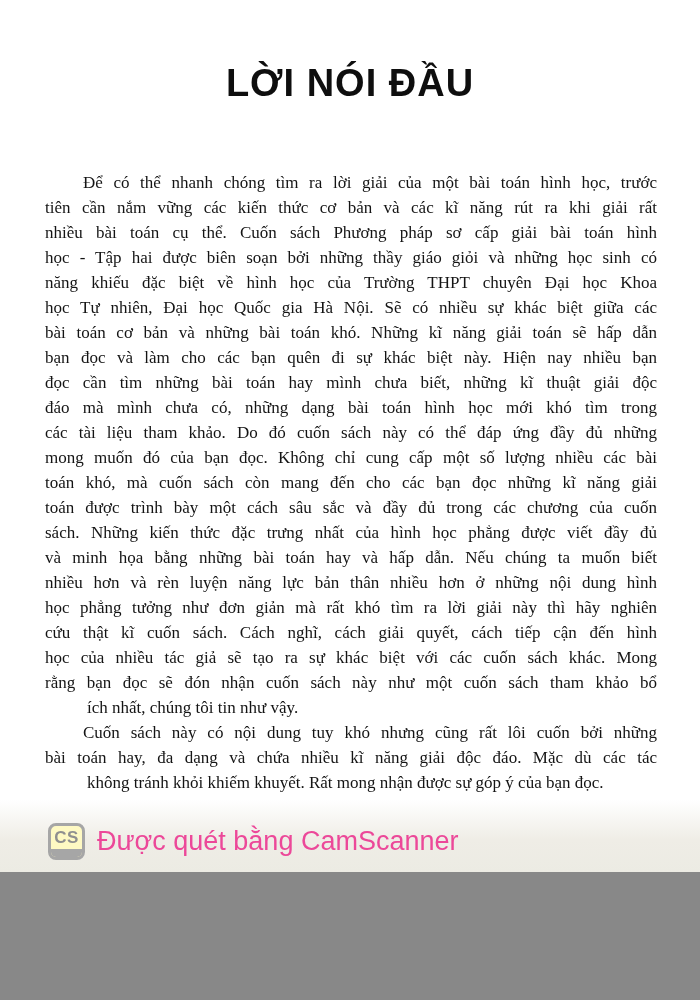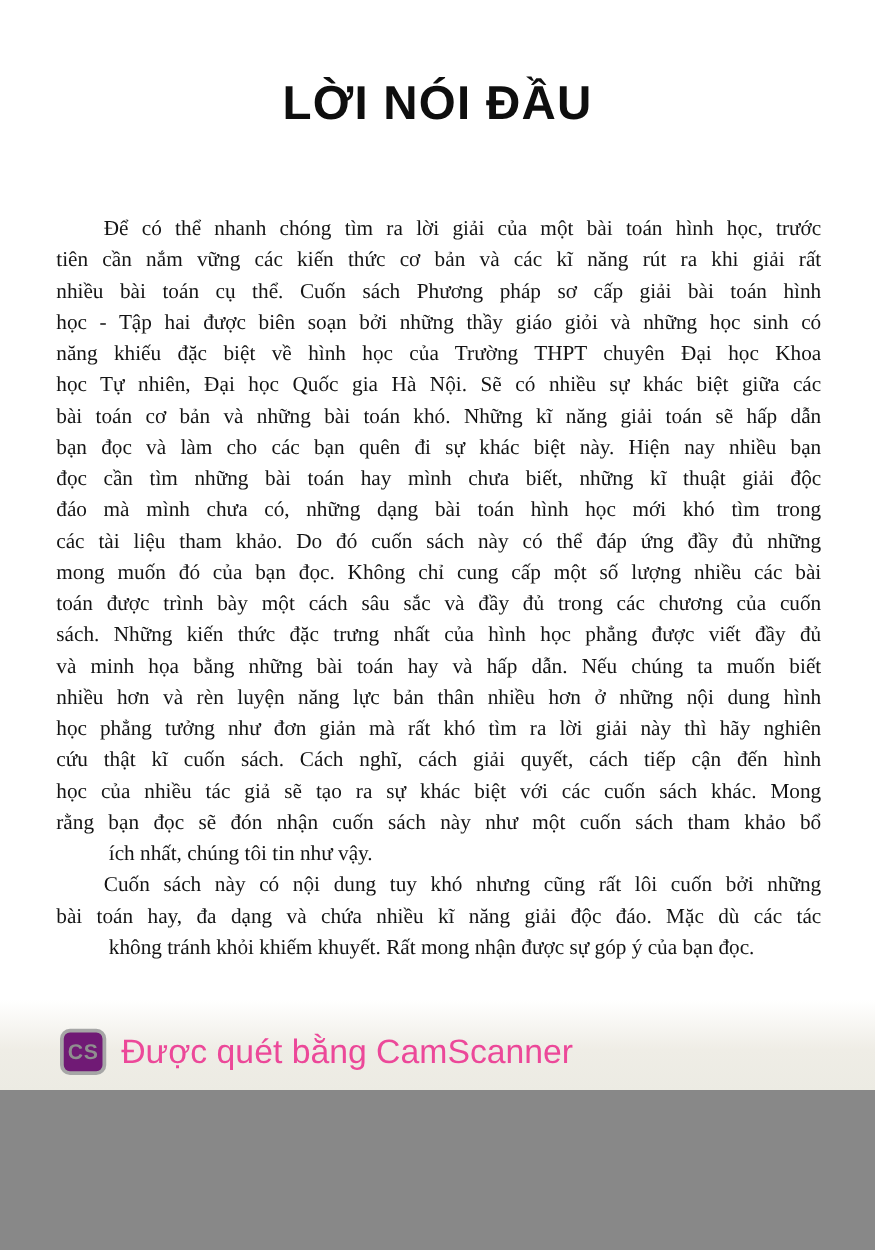--- a/index.html
+++ b/index.html
@@ -59,23 +59,23 @@
     left: 48px; bottom: 12px;
     display: flex;
     align-items: center;
     gap: 12px;
   }
   .cs-badge {
     width: 37px; height: 37px;
     box-sizing: border-box;
     border: 3px solid #a6a6a6;
     border-radius: 8px;
-    background: #701a75;
+    background: #fef9c3;
     display: flex;
-    flex-direction: row;
+    flex-direction: column;
     overflow: hidden;
   }
   .cs-badge .cs-letters {
     flex: 1;
     display: flex;
     align-items: center;
     justify-content: center;
     font-family: "Liberation Sans", sans-serif;
     font-weight: bold;
     font-size: 17px;
@@ -105,20 +105,21 @@
       <div class="line">nhiều bài toán cụ thể. Cuốn sách Phương pháp sơ cấp giải bài toán hình</div>
       <div class="line">học - Tập hai được biên soạn bởi những thầy giáo giỏi và những học sinh có</div>
       <div class="line">năng khiếu đặc biệt về hình học của Trường THPT chuyên Đại học Khoa</div>
       <div class="line">học Tự nhiên, Đại học Quốc gia Hà Nội. Sẽ có nhiều sự khác biệt giữa các</div>
       <div class="line">bài toán cơ bản và những bài toán khó. Những kĩ năng giải toán sẽ hấp dẫn</div>
       <div class="line">bạn đọc và làm cho các bạn quên đi sự khác biệt này. Hiện nay nhiều bạn</div>
       <div class="line">đọc cần tìm những bài toán hay mình chưa biết, những kĩ thuật giải độc</div>
       <div class="line">đáo mà mình chưa có, những dạng bài toán hình học mới khó tìm trong</div>
       <div class="line">các tài liệu tham khảo. Do đó cuốn sách này có thể đáp ứng đầy đủ những</div>
       <div class="line">mong muốn đó của bạn đọc. Không chỉ cung cấp một số lượng nhiều các bài</div>
+      <div class="line">toán khó, mà cuốn sách còn mang đến cho các bạn đọc những kĩ năng giải</div>
       <div class="line">toán được trình bày một cách sâu sắc và đầy đủ trong các chương của cuốn</div>
       <div class="line">sách. Những kiến thức đặc trưng nhất của hình học phẳng được viết đầy đủ</div>
       <div class="line">và minh họa bằng những bài toán hay và hấp dẫn. Nếu chúng ta muốn biết</div>
       <div class="line">nhiều hơn và rèn luyện năng lực bản thân nhiều hơn ở những nội dung hình</div>
       <div class="line">học phẳng tưởng như đơn giản mà rất khó tìm ra lời giải này thì hãy nghiên</div>
       <div class="line">cứu thật kĩ cuốn sách. Cách nghĩ, cách giải quyết, cách tiếp cận đến hình</div>
       <div class="line">học của nhiều tác giả sẽ tạo ra sự khác biệt với các cuốn sách khác. Mong</div>
       <div class="line">rằng bạn đọc sẽ đón nhận cuốn sách này như một cuốn sách tham khảo bổ</div>
       <div class="line para-end">ích nhất, chúng tôi tin như vậy.</div>
       <div class="line indent">Cuốn sách này có nội dung tuy khó nhưng cũng rất lôi cuốn bởi những</div>

